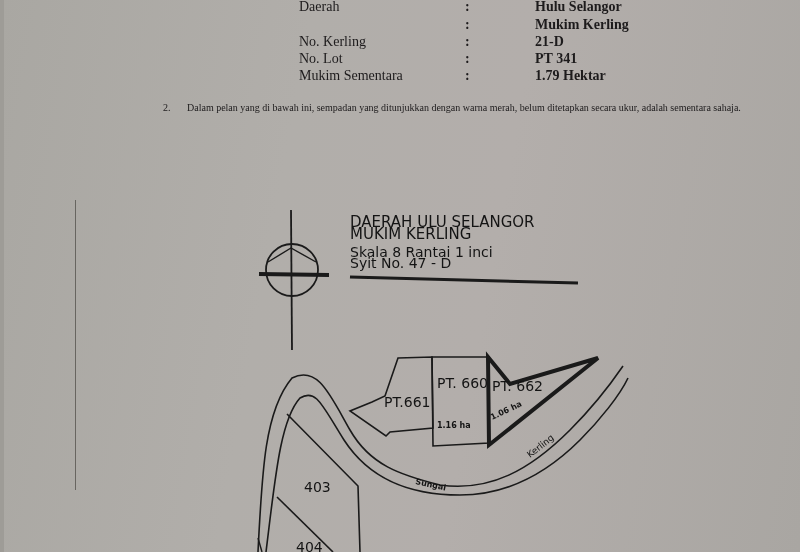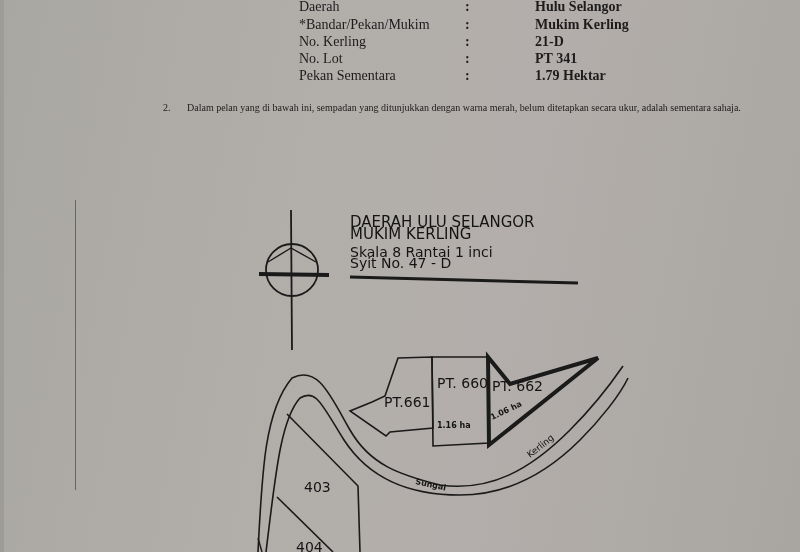--- a/index.html
+++ b/index.html
@@ -27,36 +27,35 @@
 <div class="page-edge"></div>
 <div class="margin-line"></div>
 
 <div class="info-table">
   <div class="info-row" style="top:3px">
     <span class="info-label">Daerah</span>
     <span class="info-colon">:</span>
     <span class="info-value">Hulu Selangor</span>
   </div>
   <div class="info-row" style="top:21px">
-    <span class="info-label">*Bandar/Pekan/Mukim</span>
     <span class="info-colon">:</span>
     <span class="info-value">Mukim Kerling</span>
   </div>
   <div class="info-row" style="top:38px">
     <span class="info-label">No. Kerling</span>
     <span class="info-colon">:</span>
     <span class="info-value">21-D</span>
   </div>
   <div class="info-row" style="top:55px">
     <span class="info-label">No. Lot</span>
     <span class="info-colon">:</span>
     <span class="info-value">PT 341</span>
   </div>
   <div class="info-row" style="top:72px">
-    <span class="info-label">Pekan Sementara</span>
+    <span class="info-label">Mukim Sementara</span>
     <span class="info-colon">:</span>
     <span class="info-value">1.79 Hektar</span>
   </div>
 </div>
 
 <div class="para">
   <span class="num">2.</span><span>Dalam pelan yang di bawah ini, sempadan yang ditunjukkan dengan warna merah, belum ditetapkan secara ukur, adalah sementara sahaja.</span>
 </div>
 
 <svg class="plan" viewBox="0 0 800 552">

